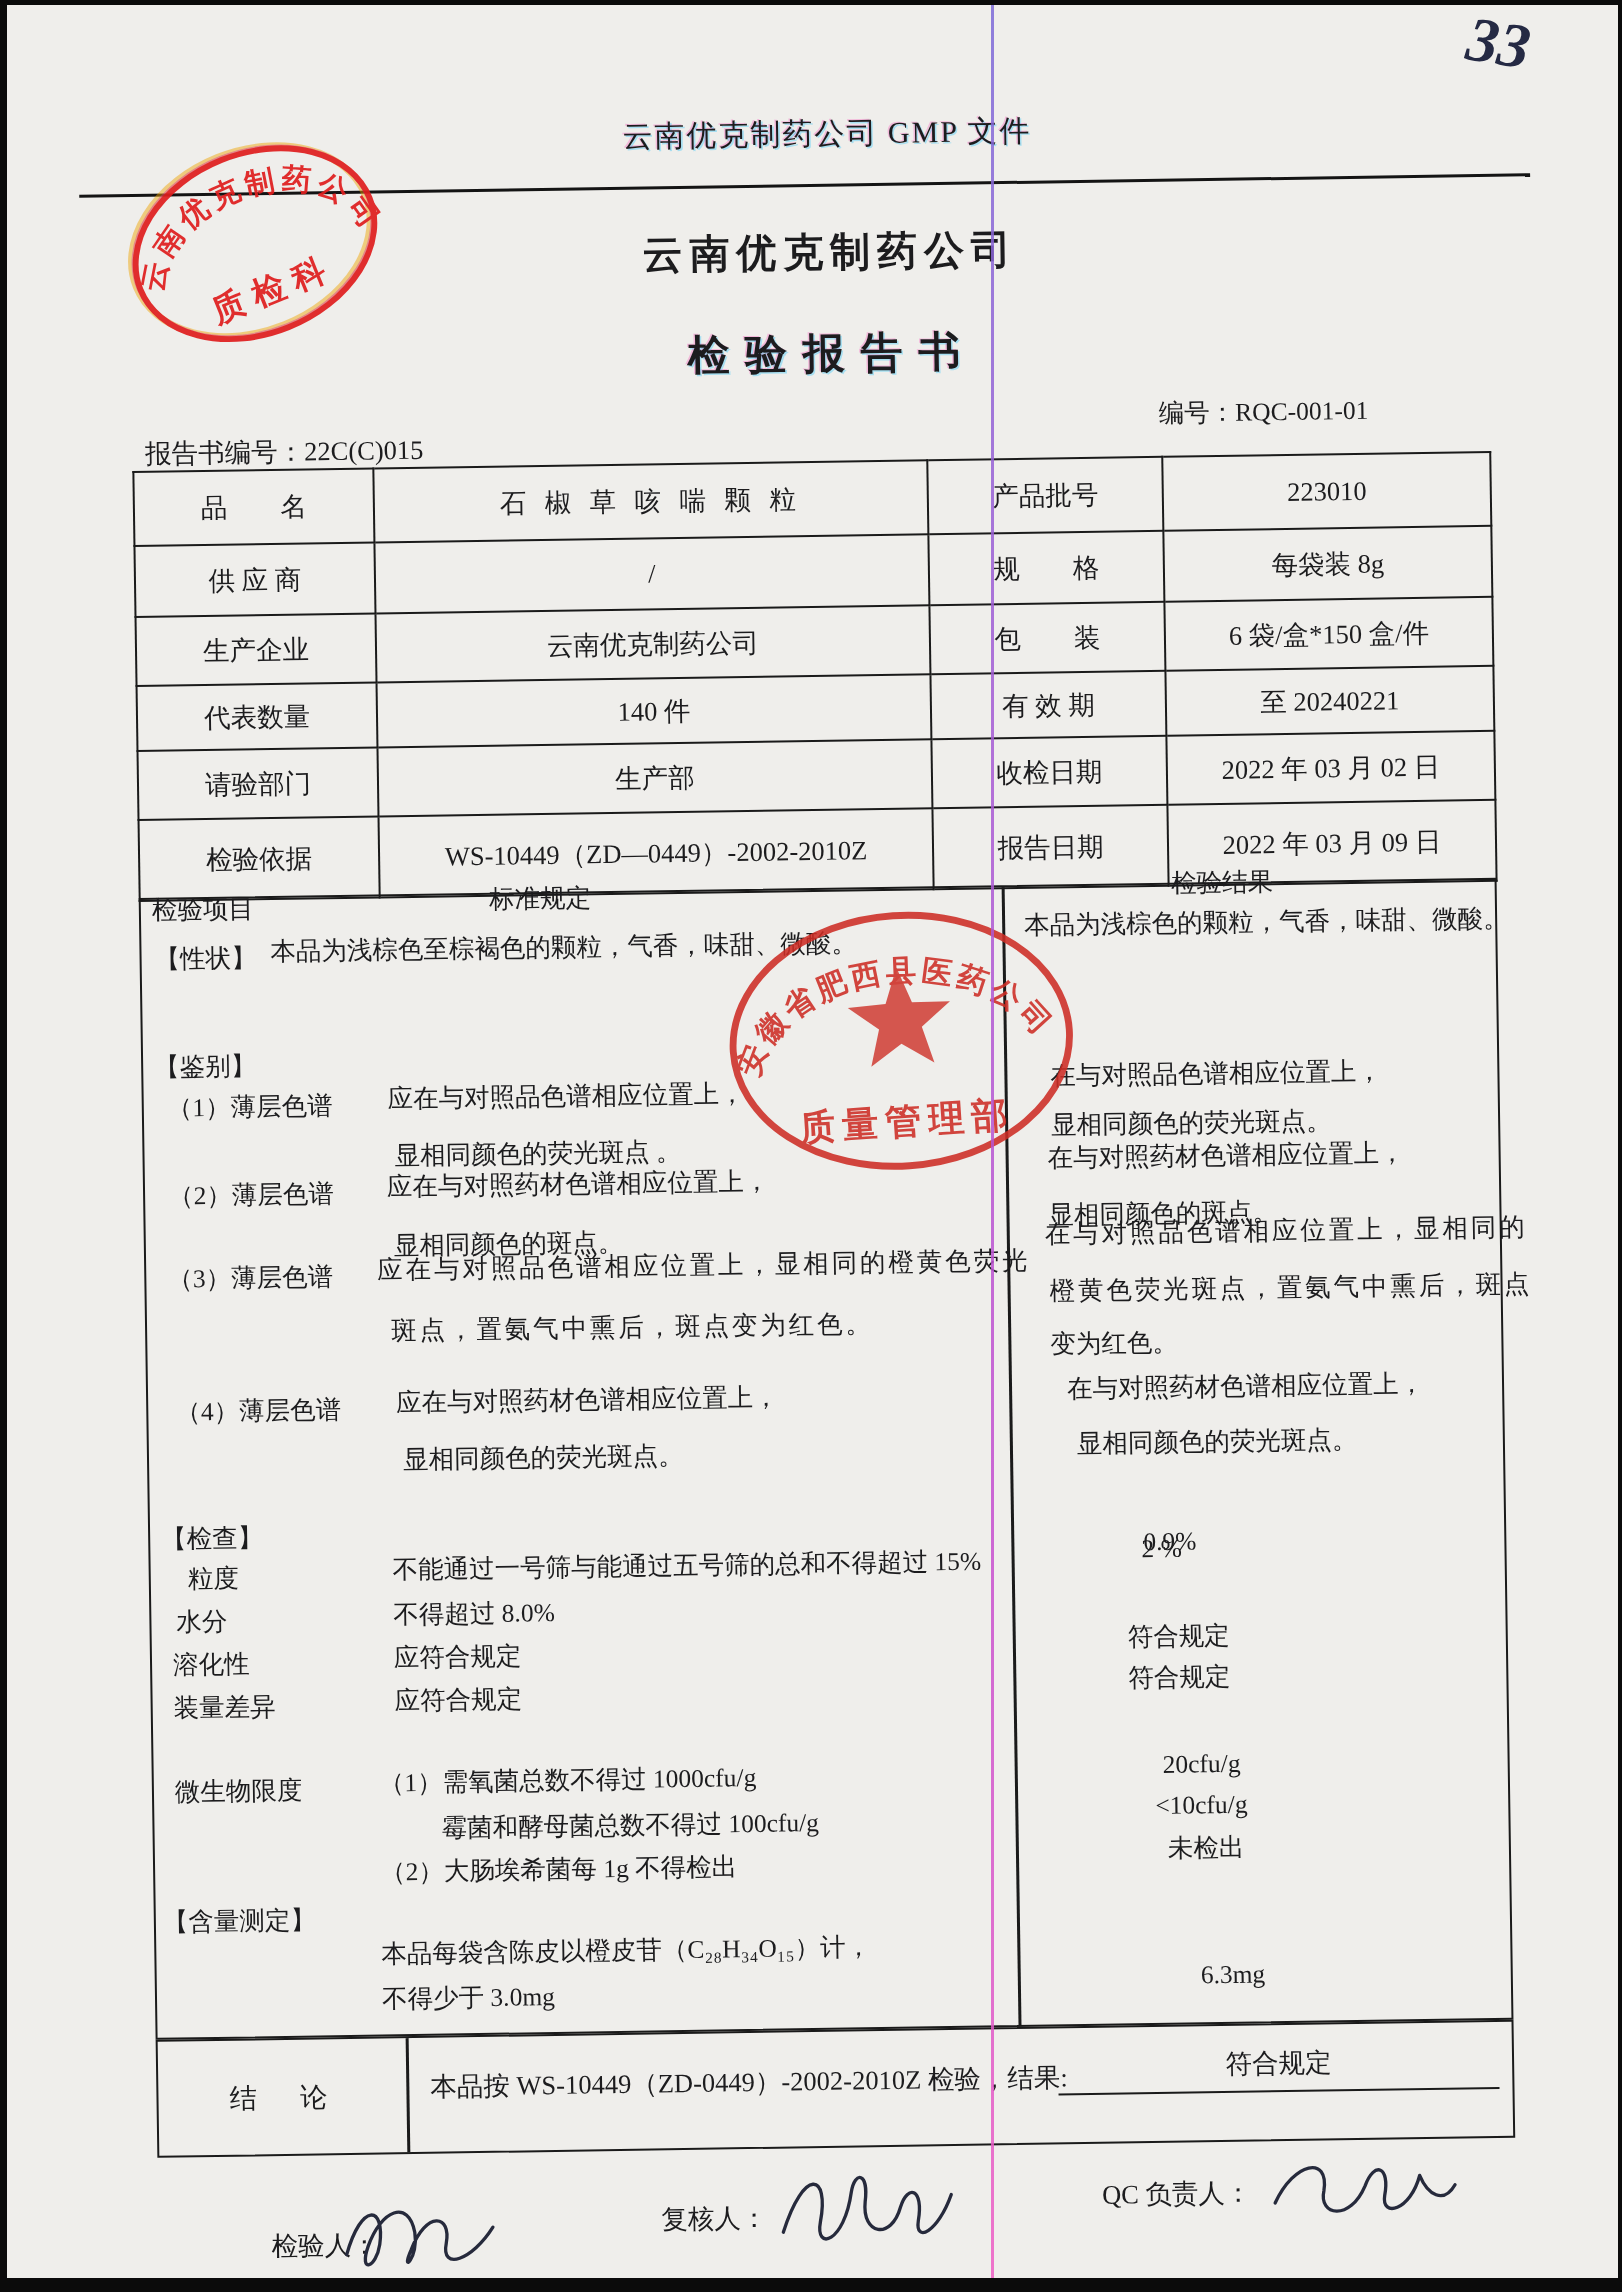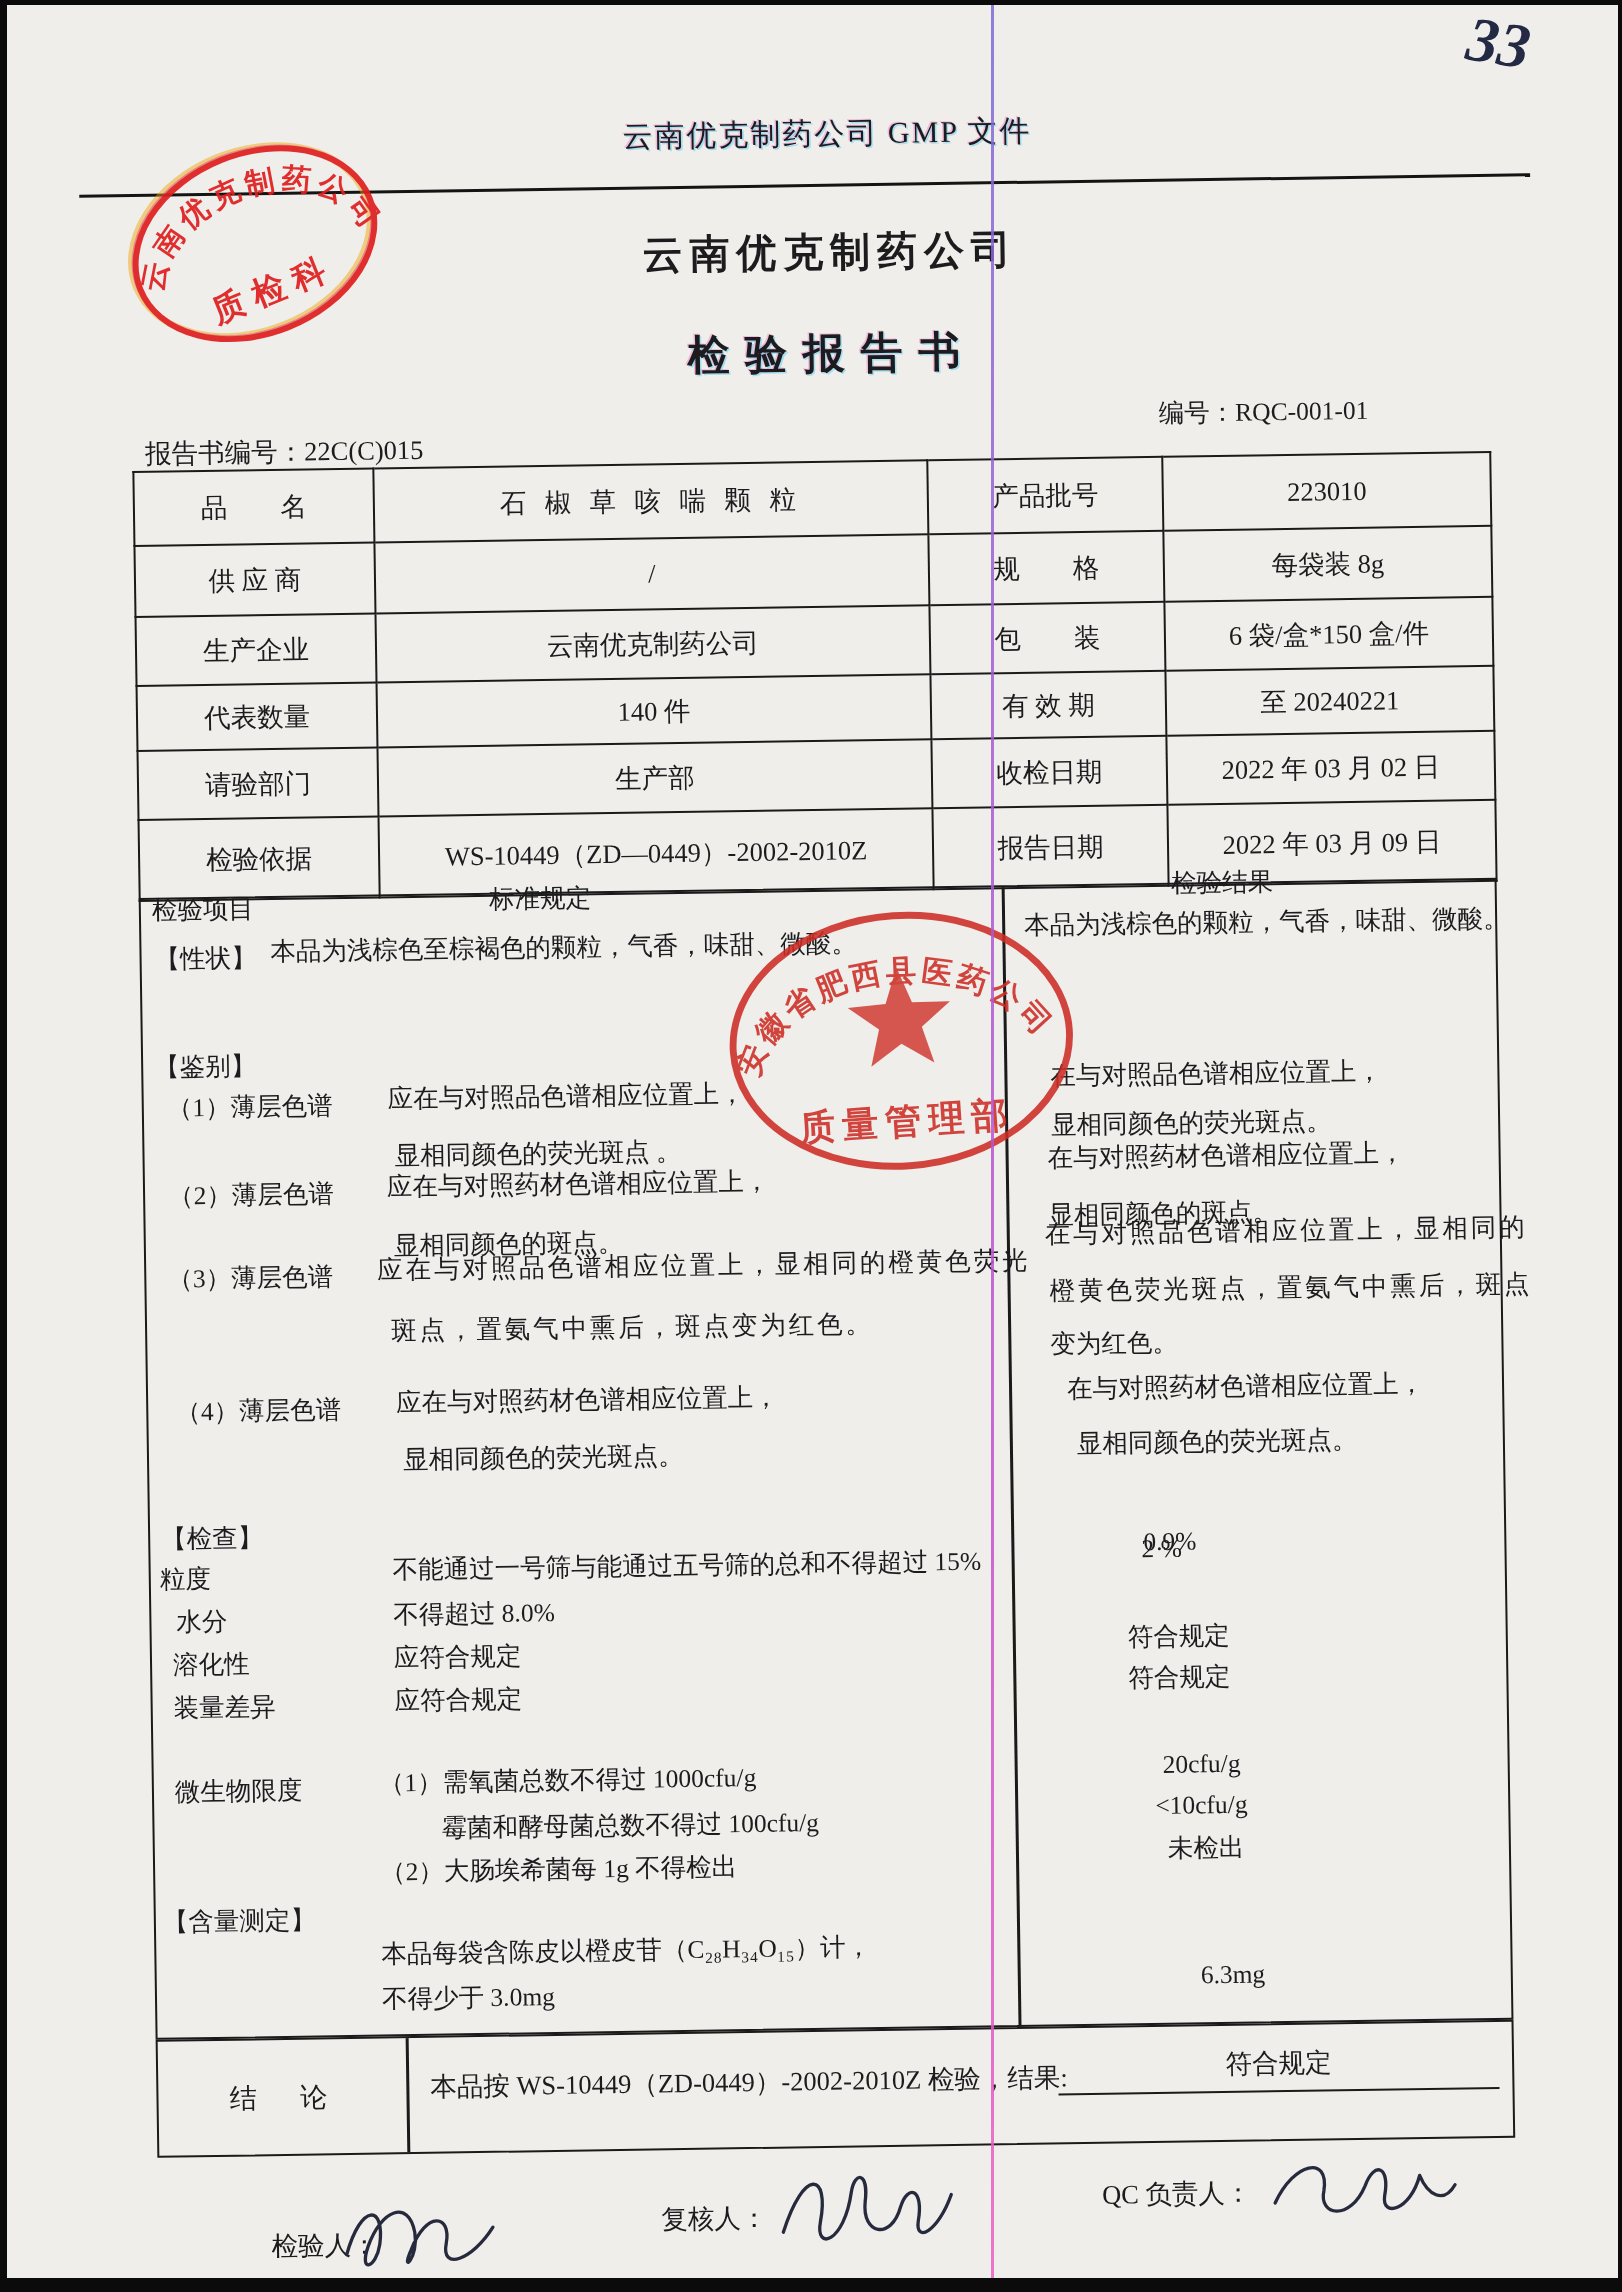--- a/index.html
+++ b/index.html
@@ -145,21 +145,21 @@
     <div class="t" style="left:1037px;top:1327px;">变为红色。</div>
 
     <div class="t" style="left:161px;top:1382px;">（4）薄层色谱</div>
     <div class="t" style="left:382px;top:1376px;">应在与对照药材色谱相应位置上，</div>
     <div class="t" style="left:388px;top:1433px;">显相同颜色的荧光斑点。</div>
     <div class="t" style="left:1053px;top:1372px;">在与对照药材色谱相应位置上，</div>
     <div class="t" style="left:1062px;top:1427px;">显相同颜色的荧光斑点。</div>
 
     <div class="t" style="left:145px;top:1509px;">【检查】</div>
 
-    <div class="t" style="left:143px;top:1549px;">粒度</div>
+    <div class="t" style="left:171px;top:1549px;">粒度</div>
     <div class="t" style="left:376px;top:1543px;">不能通过一号筛与能通过五号筛的总和不得超过 15%</div>
     <div class="t" style="left:1125px;top:1533px;">2 %</div>
 
     <div class="t" style="left:159px;top:1592px;">水分</div>
     <div class="t" style="left:376px;top:1588px;">不得超过 8.0%</div>
     <div class="t" style="left:1127px;top:1526px;">0.9%</div>
 
     <div class="t" style="left:155px;top:1635px;">溶化性</div>
     <div class="t" style="left:376px;top:1631px;">应符合规定</div>
     <div class="t" style="left:1110px;top:1621px;">符合规定</div>

